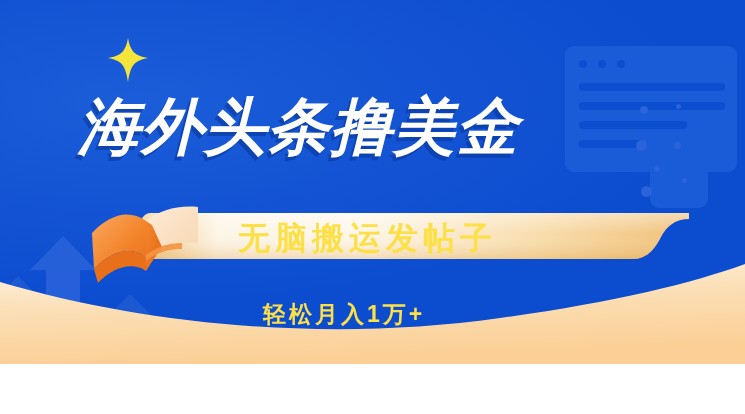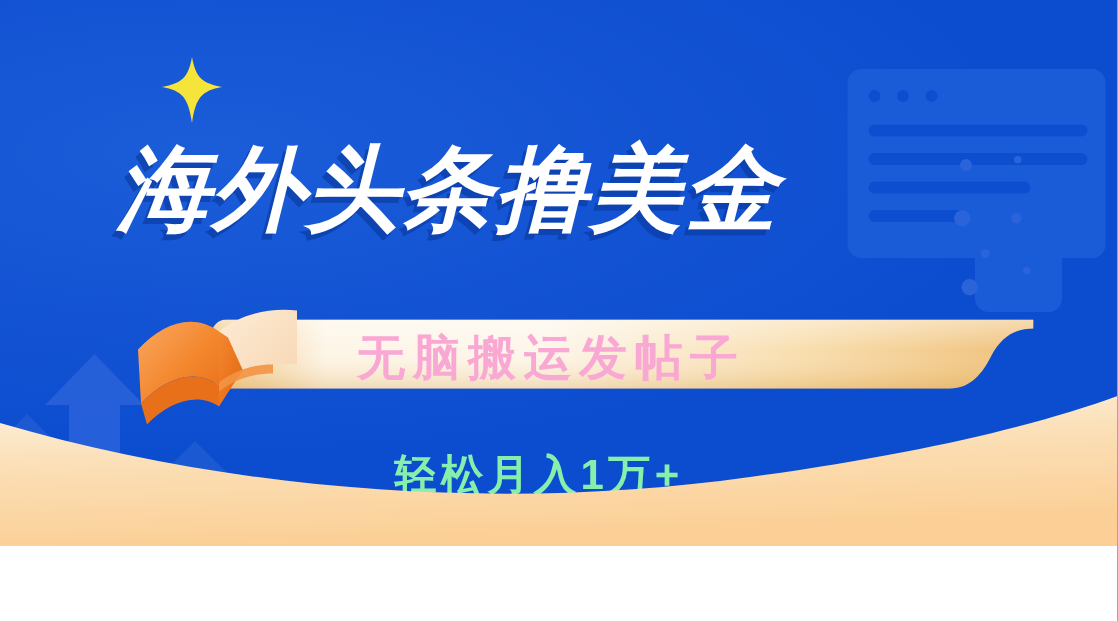--- a/index.html
+++ b/index.html
@@ -140,44 +140,44 @@
   }
   .ribbon-wrap svg { display: block; }
   .ribbon-text {
     position: absolute;
     left: 238px;
     top: 222px;
     font-size: 32px;
     line-height: 1;
     font-weight: bold;
     letter-spacing: 5px;
-    color: #f9a8d4;
+    color: #fde047;
     white-space: nowrap;
   }
 
   
   .book {
     position: absolute;
     left: 86px;
     top: 203px;
     width: 118px;
     height: 84px;
   }
   .book svg { display: block; }
 
   
   .tagline {
     position: absolute;
     left: 263px;
     top: 303px;
-    font-size: 28px;
+    font-size: 23px;
     line-height: 1;
     font-weight: bold;
     letter-spacing: 3px;
-    color: #86efac;
+    color: #fde047;
     white-space: nowrap;
   }
 </style>
 </head>
 <body>
 
 <div id="poster">
 
   <div class="bg-base"></div>
   <div class="bg-wash"></div>

